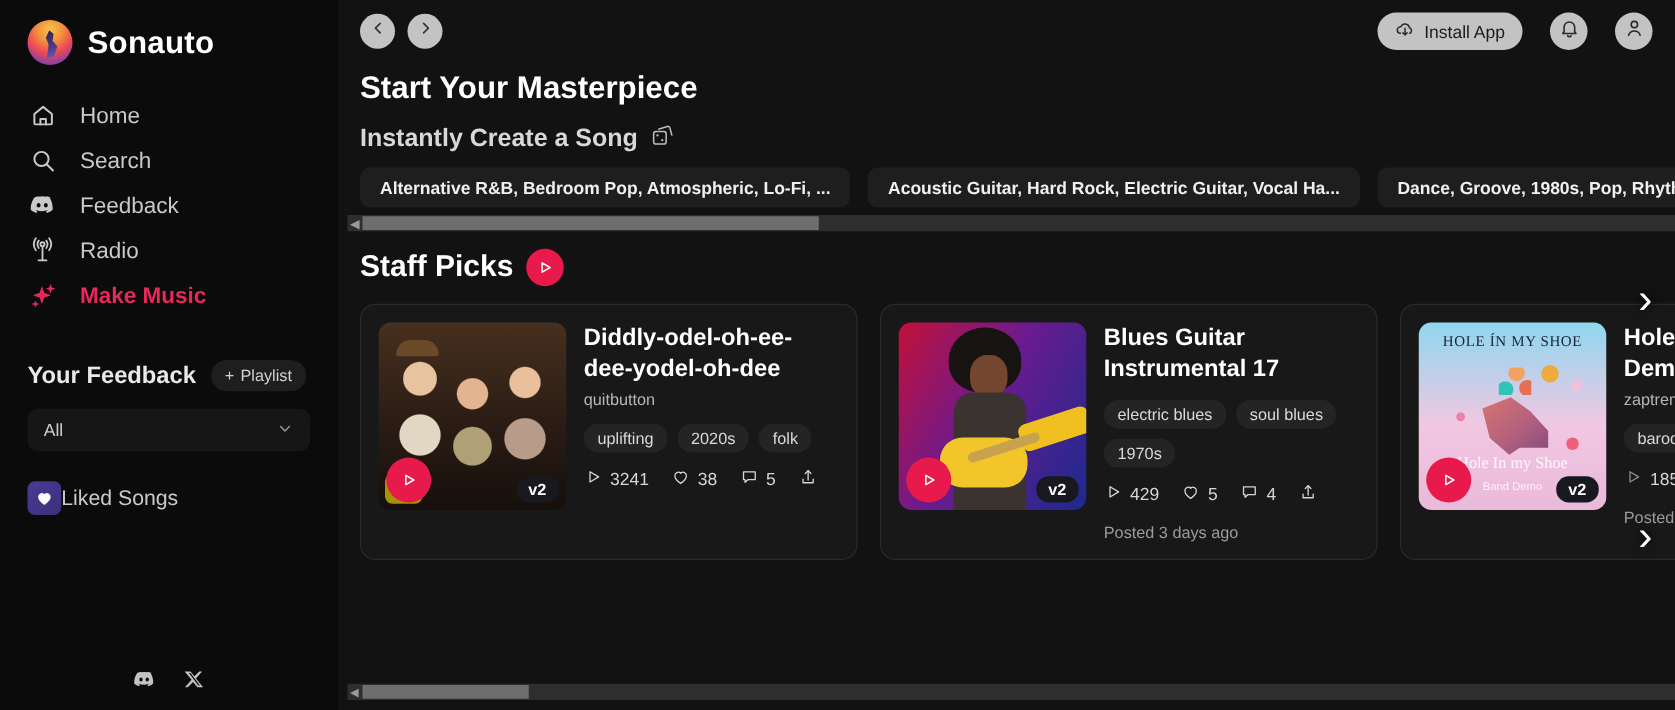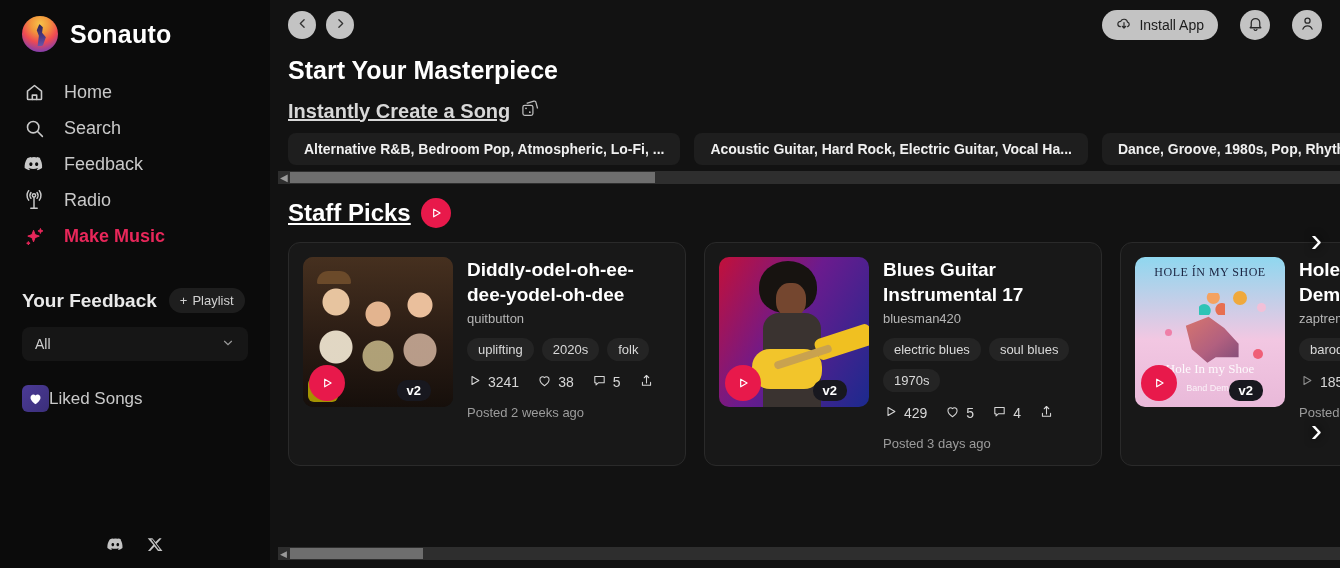--- a/index.html
+++ b/index.html
@@ -116,21 +116,21 @@
   .upload-ico { cursor: pointer; }
   .gen-btn {
     height: 44px; background: #e8194b; color: #fff;
     border-radius: 0 8px 8px 0;
     display: flex; align-items: center; justify-content: center;
     padding: 0 22px; font-size: 19px; font-weight: bold; cursor: pointer;
     flex: 0 0 auto;
   }
 
   .sec-title-row { display: flex; align-items: center; gap: 10px; padding: 14px 0 0 18px; }
-  .sec-title { color: #d8d8d8; font-size: 20px; font-weight: bold; text-decoration: underline; }
+  .sec-title { color: #d8d8d8; font-size: 20px; font-weight: bold; }
   .sec-title.white { color: #fff; font-size: 24px; }
   .dice-btn { cursor: pointer; }
   .play-circle {
     width: 30px; height: 30px; border-radius: 50%; background: #e8194b;
     display: flex; align-items: center; justify-content: center; cursor: pointer;
   }
 
   .chips-row {
     display: flex; gap: 14px; padding: 10px 0 0 18px;
     white-space: nowrap; overflow: hidden;
@@ -164,21 +164,21 @@
   .art-wrap { position: relative; width: 150px; height: 150px; flex: 0 0 150px; }
   .art {
     width: 150px; height: 150px; border-radius: 10px; overflow: hidden; position: relative;
   }
   .art-play {
     position: absolute; left: 6px; bottom: 6px;
     width: 36px; height: 36px; border-radius: 50%; background: #e8194b;
     display: flex; align-items: center; justify-content: center; cursor: pointer;
   }
   .ver-badge {
-    position: absolute; right: 22px; bottom: 6px;
+    position: absolute; right: 6px; bottom: 6px;
     background: #18181f; color: #fff; border-radius: 10px;
     font-size: 13px; font-weight: bold; padding: 3px 10px;
   }
   .card-body { flex: 1 1 auto; min-width: 0; }
   .card-title {
     color: #fff; font-size: 19px; font-weight: bold; line-height: 1.32;
     white-space: normal;
   }
   .card-user { color: #b6b6b6; font-size: 13px; margin-top: 4px; }
   .tags { display: flex; flex-wrap: wrap; gap: 8px; margin-top: 12px; }
@@ -462,21 +462,20 @@
               <span>5</span>
             </span>
             <span class="stat">
               <span><svg width="15" height="15" viewBox="0 0 24 24" fill="none" stroke="#d6d6d6" stroke-width="1.7" stroke-linecap="round" stroke-linejoin="round">
                     <path d="M12 16V4"></path>
                     <path d="M8.4 7.6 12 4l3.6 3.6"></path>
                     <path d="M5.5 15v4.5h13V15"></path>
                   </svg></span>
             </span>
           </div>
-          <div class="posted">Posted 2 weeks ago</div>
         </div>
       </div>
 
       <div class="card w2">
         <div class="art-wrap">
           <div class="art art2">
             <div style="position:absolute;left:40px;top:4px;width:58px;height:52px;background:#171310;border-radius:50% 50% 44% 44%;"></div>
             <div style="position:absolute;left:57px;top:26px;width:30px;height:34px;background:#74462f;border-radius:44%;"></div>
             <div style="position:absolute;left:44px;top:56px;width:58px;height:94px;background:#3a3330;border-radius:16px 16px 0 0;"></div>
             <div style="position:absolute;left:96px;top:74px;width:58px;height:22px;background:#f0c021;transform:rotate(-18deg);border-radius:6px;"></div>
@@ -485,21 +484,20 @@
             <div class="art-play">
               <svg width="14" height="14" viewBox="0 0 24 24" fill="none" stroke="#fff" stroke-width="2" stroke-linejoin="round">
                   <path d="M8 5.5v13l11-6.5z"></path>
                 </svg>
             </div>
             <div class="ver-badge">v2</div>
           </div>
         </div>
         <div class="card-body">
           <div class="card-title">Blues Guitar Instrumental 17</div>
-          <div class="card-user">bluesman420</div>
           <div class="tags">
             <span class="tag">electric blues</span>
             <span class="tag">soul blues</span>
             <span class="tag">1970s</span>
           </div>
           <div class="stats">
             <span class="stat">
               <span><svg width="15" height="15" viewBox="0 0 24 24" fill="none" stroke="#d6d6d6" stroke-width="1.7" stroke-linejoin="round">
                     <path d="M8 5.5v13l11-6.5z"></path>
                   </svg></span>

